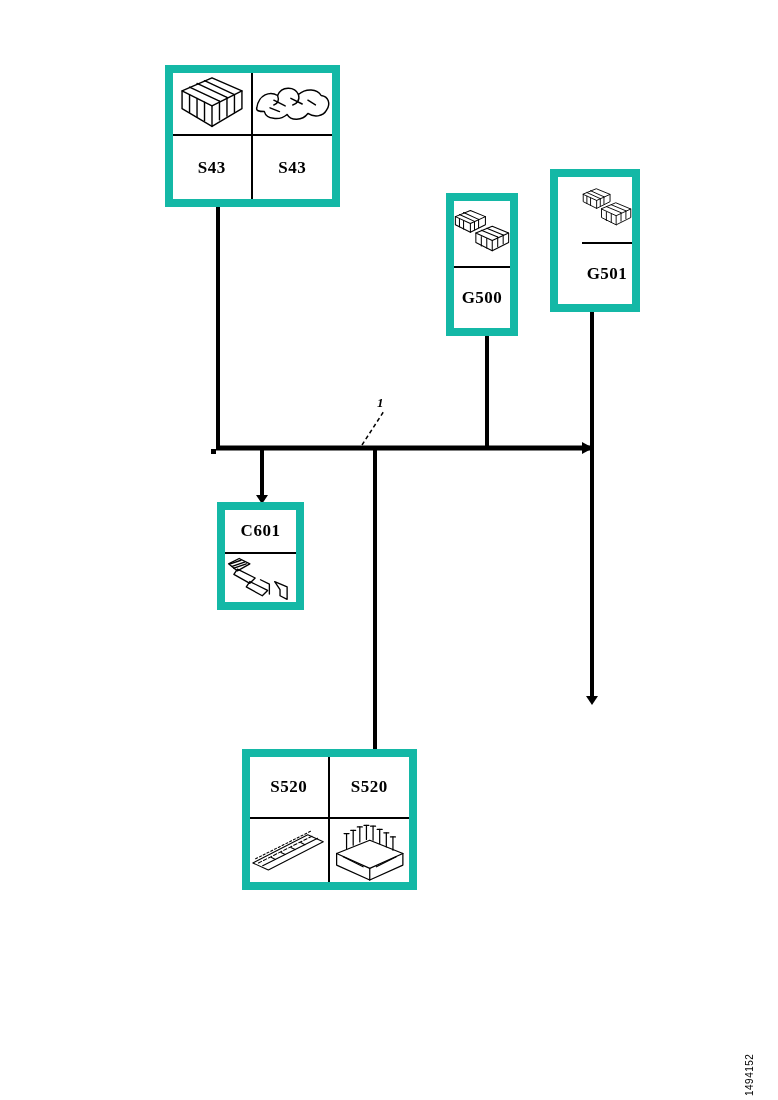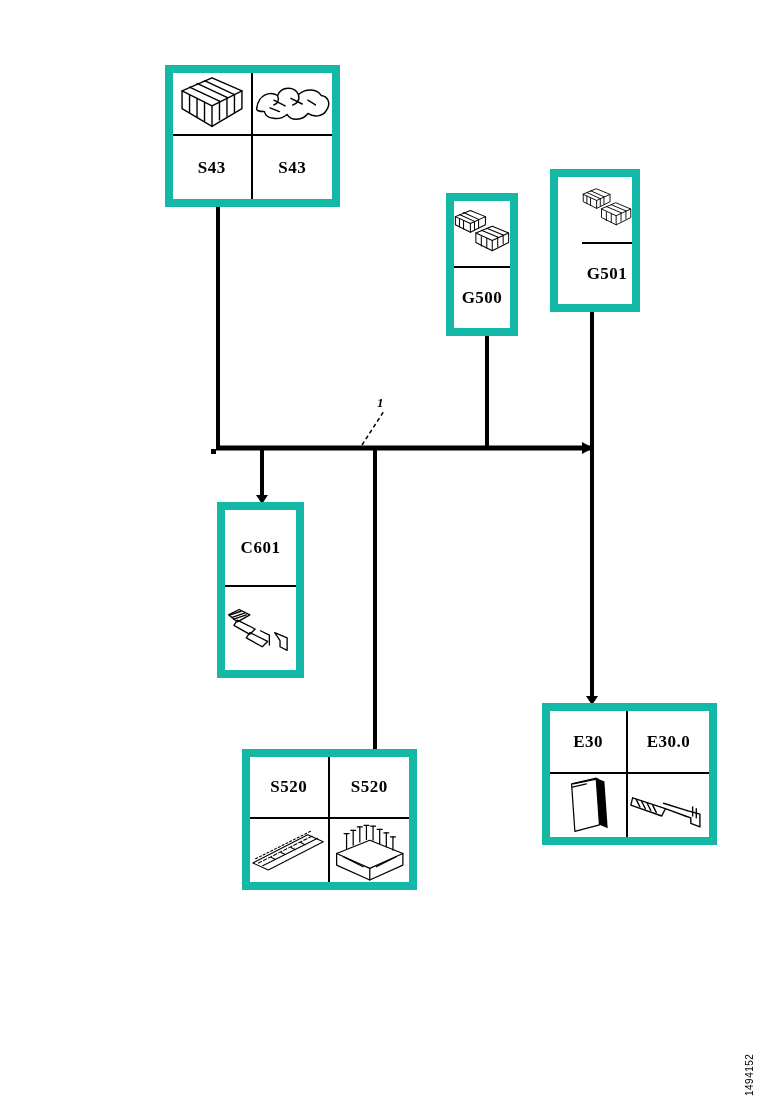--- a/index.html
+++ b/index.html
@@ -125,21 +125,21 @@
           <path d="M32,36 L32,50 L56,62"></path>
         <path d="M40,32 L64,42 M48,29 L72,39"></path>
         <path d="M64,42 L64,56 M72,39 L72,52 M40,41 L40,55 M48,44 L48,58"></path>
       </svg>
     </div>
     <div class="cell">
       <span class="plabel">G501</span>
     </div>
   </div>
 
-  <div class="pbox" style="left:217px; top:502px; width:87px; height:176px; grid-template-rows:66fr 71fr;text-align:right;">
+  <div class="pbox" style="left:217px; top:502px; width:87px; height:108px; grid-template-rows:66fr 71fr;text-align:right;">
     <div class="cell bb">
       <span class="plabel">C601</span>
     </div>
     <div class="cell">
       <svg class="sketch" width="78" height="56" viewBox="0 0 80 56">
         <path d="M4,12 L16,6 L28,12 L14,20 Z"></path>
         <path d="M6,12 L18,8 M8,15 L22,10 M10,17 L24,12"></path>
         <path d="M14,18 L34,28 L28,34 L10,24 Z"></path>
         <path d="M28,32 L48,42 L42,48 L24,38 Z"></path>
         <path d="M40,30 L50,35 L50,46"></path>
@@ -169,40 +169,16 @@
         <path d="M48,26 L88,42 L48,60 L8,42 Z"></path>
         <path d="M88,42 L88,56 L48,74 L48,60"></path>
         <path d="M8,42 L8,56 L48,74"></path>
         <path d="M20,36 L20,18 M28,32 L28,14 M36,28 L36,10 M44,25 L44,8 M52,26 L52,9 M60,30 L60,13 M68,34 L68,17 M76,38 L76,22" stroke-width="2"></path>
         <path d="M17,18 L23,18 M25,14 L31,14 M33,10 L39,10 M41,8 L47,8 M49,9 L55,9 M57,13 L63,13 M65,17 L71,17 M73,22 L79,22"></path>
         <path d="M16,46 L40,58 M56,58 L80,46"></path>
       </svg>
     </div>
   </div>
 
-  <div class="pbox" style="left:542px; top:703px; width:175px; height:142px; grid-template-columns:86fr 89fr; grid-template-rows:68fr 68fr;">
-    <div class="cell br bb">
-      <span class="plabel">E30</span>
-    </div>
-    <div class="cell bb">
-      <span class="plabel">E30.0</span>
-    </div>
-    <div class="cell br">
-      <svg class="sketch" width="58" height="64" viewBox="0 0 64 78">
-        <path d="M12,12 L42,5 L46,62 L16,70 Z"></path>
-        <path class="fill" d="M42,5 L52,9 L56,66 L46,62 Z"></path>
-        <path d="M14,12 L44,6 M13,16 L30,12"></path>
-      </svg>
-    </div>
-    <div class="cell">
-      <svg class="sketch" width="80" height="52" viewBox="0 0 88 54">
-        <path d="M4,18 L40,30 L36,38 L2,26 Z"></path>
-        <path d="M8,20 L12,28 M14,22 L18,30 M20,24 L24,32 M26,26 L30,34"></path>
-        <path d="M40,30 L62,38 M38,24 L64,32"></path>
-        <path d="M64,32 L78,36 L78,50 L68,46 L68,40 L62,38"></path>
-        <path d="M70,28 L70,38 M74,30 L74,40"></path>
-      </svg>
-    </div>
-  </div>
 
   <div class="doc-number">1494152</div>
 
 </div>
 
 </body></html>

